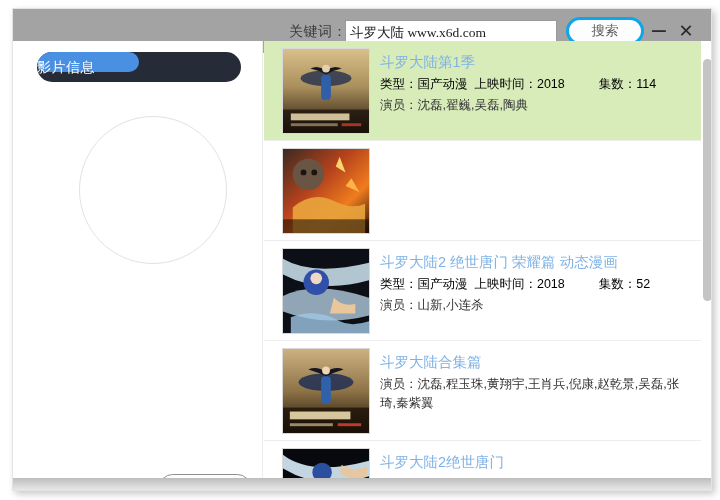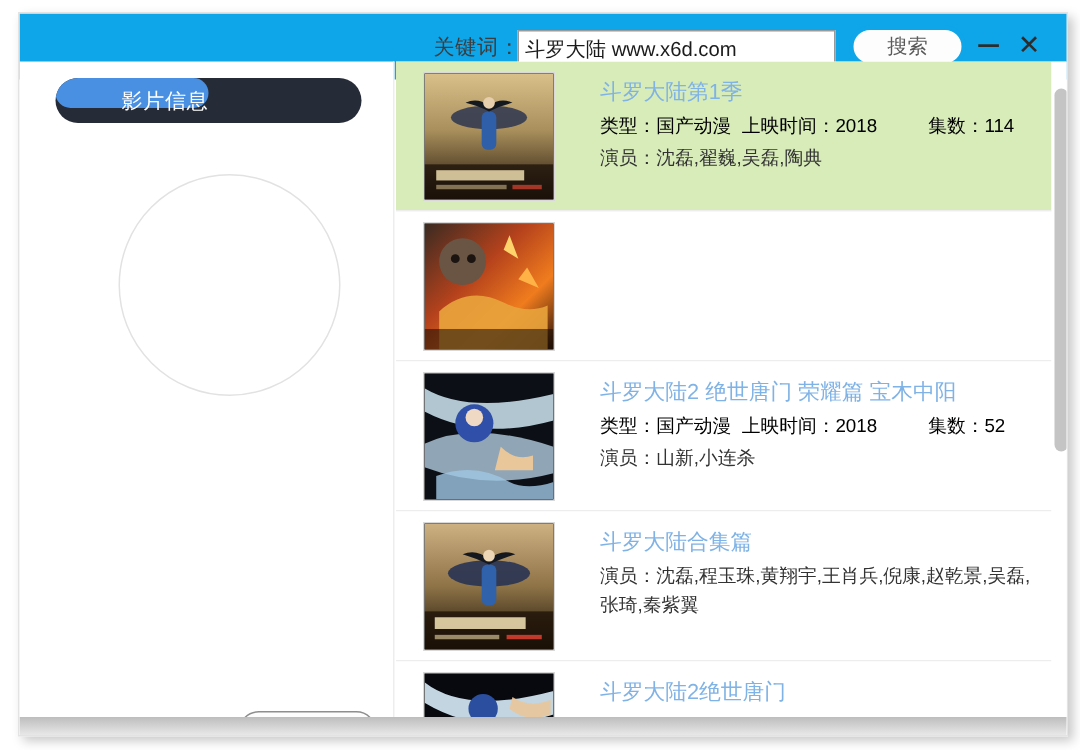--- a/index.html
+++ b/index.html
@@ -24,41 +24,41 @@
     box-shadow: 3px 3px 7px rgba(0,0,0,0.22);
     overflow: hidden;
   }
 
   
   #titlebar {
     position: absolute;
     left: 0; top: 0;
     width: 700px;
     height: 44px;
-    background: #0ea5e9;
+    background: #a3a3a3;
   }
 
   #keyword-label {
     position: absolute;
     left: 276px;
     top: 14px;
     font-size: 14px;
     color: #3d3d3d;
     letter-spacing: 0.5px;
   }
 
   #search-input {
     position: absolute;
     left: 332px;
     top: 11px;
     width: 212px;
     height: 25px;
     border: 1px solid #9a9a9a;
     background: #ffffff;
-    font-family: Liberation Sans, sans-serif;
+    font-family: Liberation Serif, serif;
     font-size: 13.5px;
     color: #1b1b1b;
     padding: 0 4px;
     outline: none;
   }
 
   #search-button {
     position: absolute;
     left: 553px;
     top: 8px;
@@ -109,21 +109,21 @@
     border-radius: 15px;
     overflow: hidden;
   }
 
   .tab {
     position: absolute;
     top: 0;
     width: 102px;
     height: 20px;
     line-height: 30px;
-    text-align: right;
+    text-align: left;
     font-size: 14px;
     color: #ffffff;
     cursor: pointer;
     letter-spacing: 0.5px;
   }
   .tab.active {
     background: #4a90e2;
     border-radius: 15px;
   }
   #tab-info    { left: 0; }
@@ -168,21 +168,21 @@
 
   #results-list {
     position: absolute;
     left: 0; top: 0;
     width: 437px;
   }
 
   .result-row {
     position: relative;
     height: 100px;
-    padding: 7px 10px 0 24px;
+    padding: 7px 10px 0 4px;
     border-bottom: 1px solid #ededed;
     background: #ffffff;
     cursor: pointer;
   }
   .result-row.selected { background: #d8ecba; }
 
   .poster {
     position: absolute;
     left: 18px;
     top: 7px;
@@ -340,21 +340,21 @@
       <rect width="88" height="86" fill="#0c0f16"></rect>
       <path d="M0 10 q30 18 88 4 l0 18 q-50 14 -88 -6z" fill="#cfe6f2" opacity=".85"></path>
       <path d="M0 48 q34 -16 88 2 l0 18 q-46 12 -88 -4z" fill="#bcd9ec" opacity=".75"></path>
       <circle cx="34" cy="34" r="13" fill="#2f4fa8"></circle>
       <circle cx="34" cy="30" r="6" fill="#f0d9c4"></circle>
       <path d="M52 50 q10 10 22 6 l0 10 l-26 0z" fill="#e9c79a"></path>
       <path d="M8 70 q26 -10 50 4 q12 6 30 0 l0 12 l-80 0z" fill="#9fc7e4" opacity=".8"></path>
     </svg>
           </div>
           <div class="row-body">
-            <div class="row-title">斗罗大陆2 绝世唐门 荣耀篇 宝木中阳</div>
+            <div class="row-title">斗罗大陆2 绝世唐门 荣耀篇 动态漫画</div>
             <div class="row-meta"><span>类型：</span><span>国产动漫</span>&nbsp;&nbsp;<span>上映时间：</span><span>2018</span><span class="gap"></span><span>集数：</span><span>52</span></div>
             <div class="row-actors"><span>演员：</span><span>山新,小连杀</span></div>
           </div>
         </div>
         <div class="result-row">
           <div class="poster">
     <svg viewBox="0 0 88 86" preserveAspectRatio="none">
       <defs>
                 <linearGradient id="g4" x1="0" y1="0" x2="0" y2="1">
         <stop offset="0%" stop-color="#cdb183"></stop>

